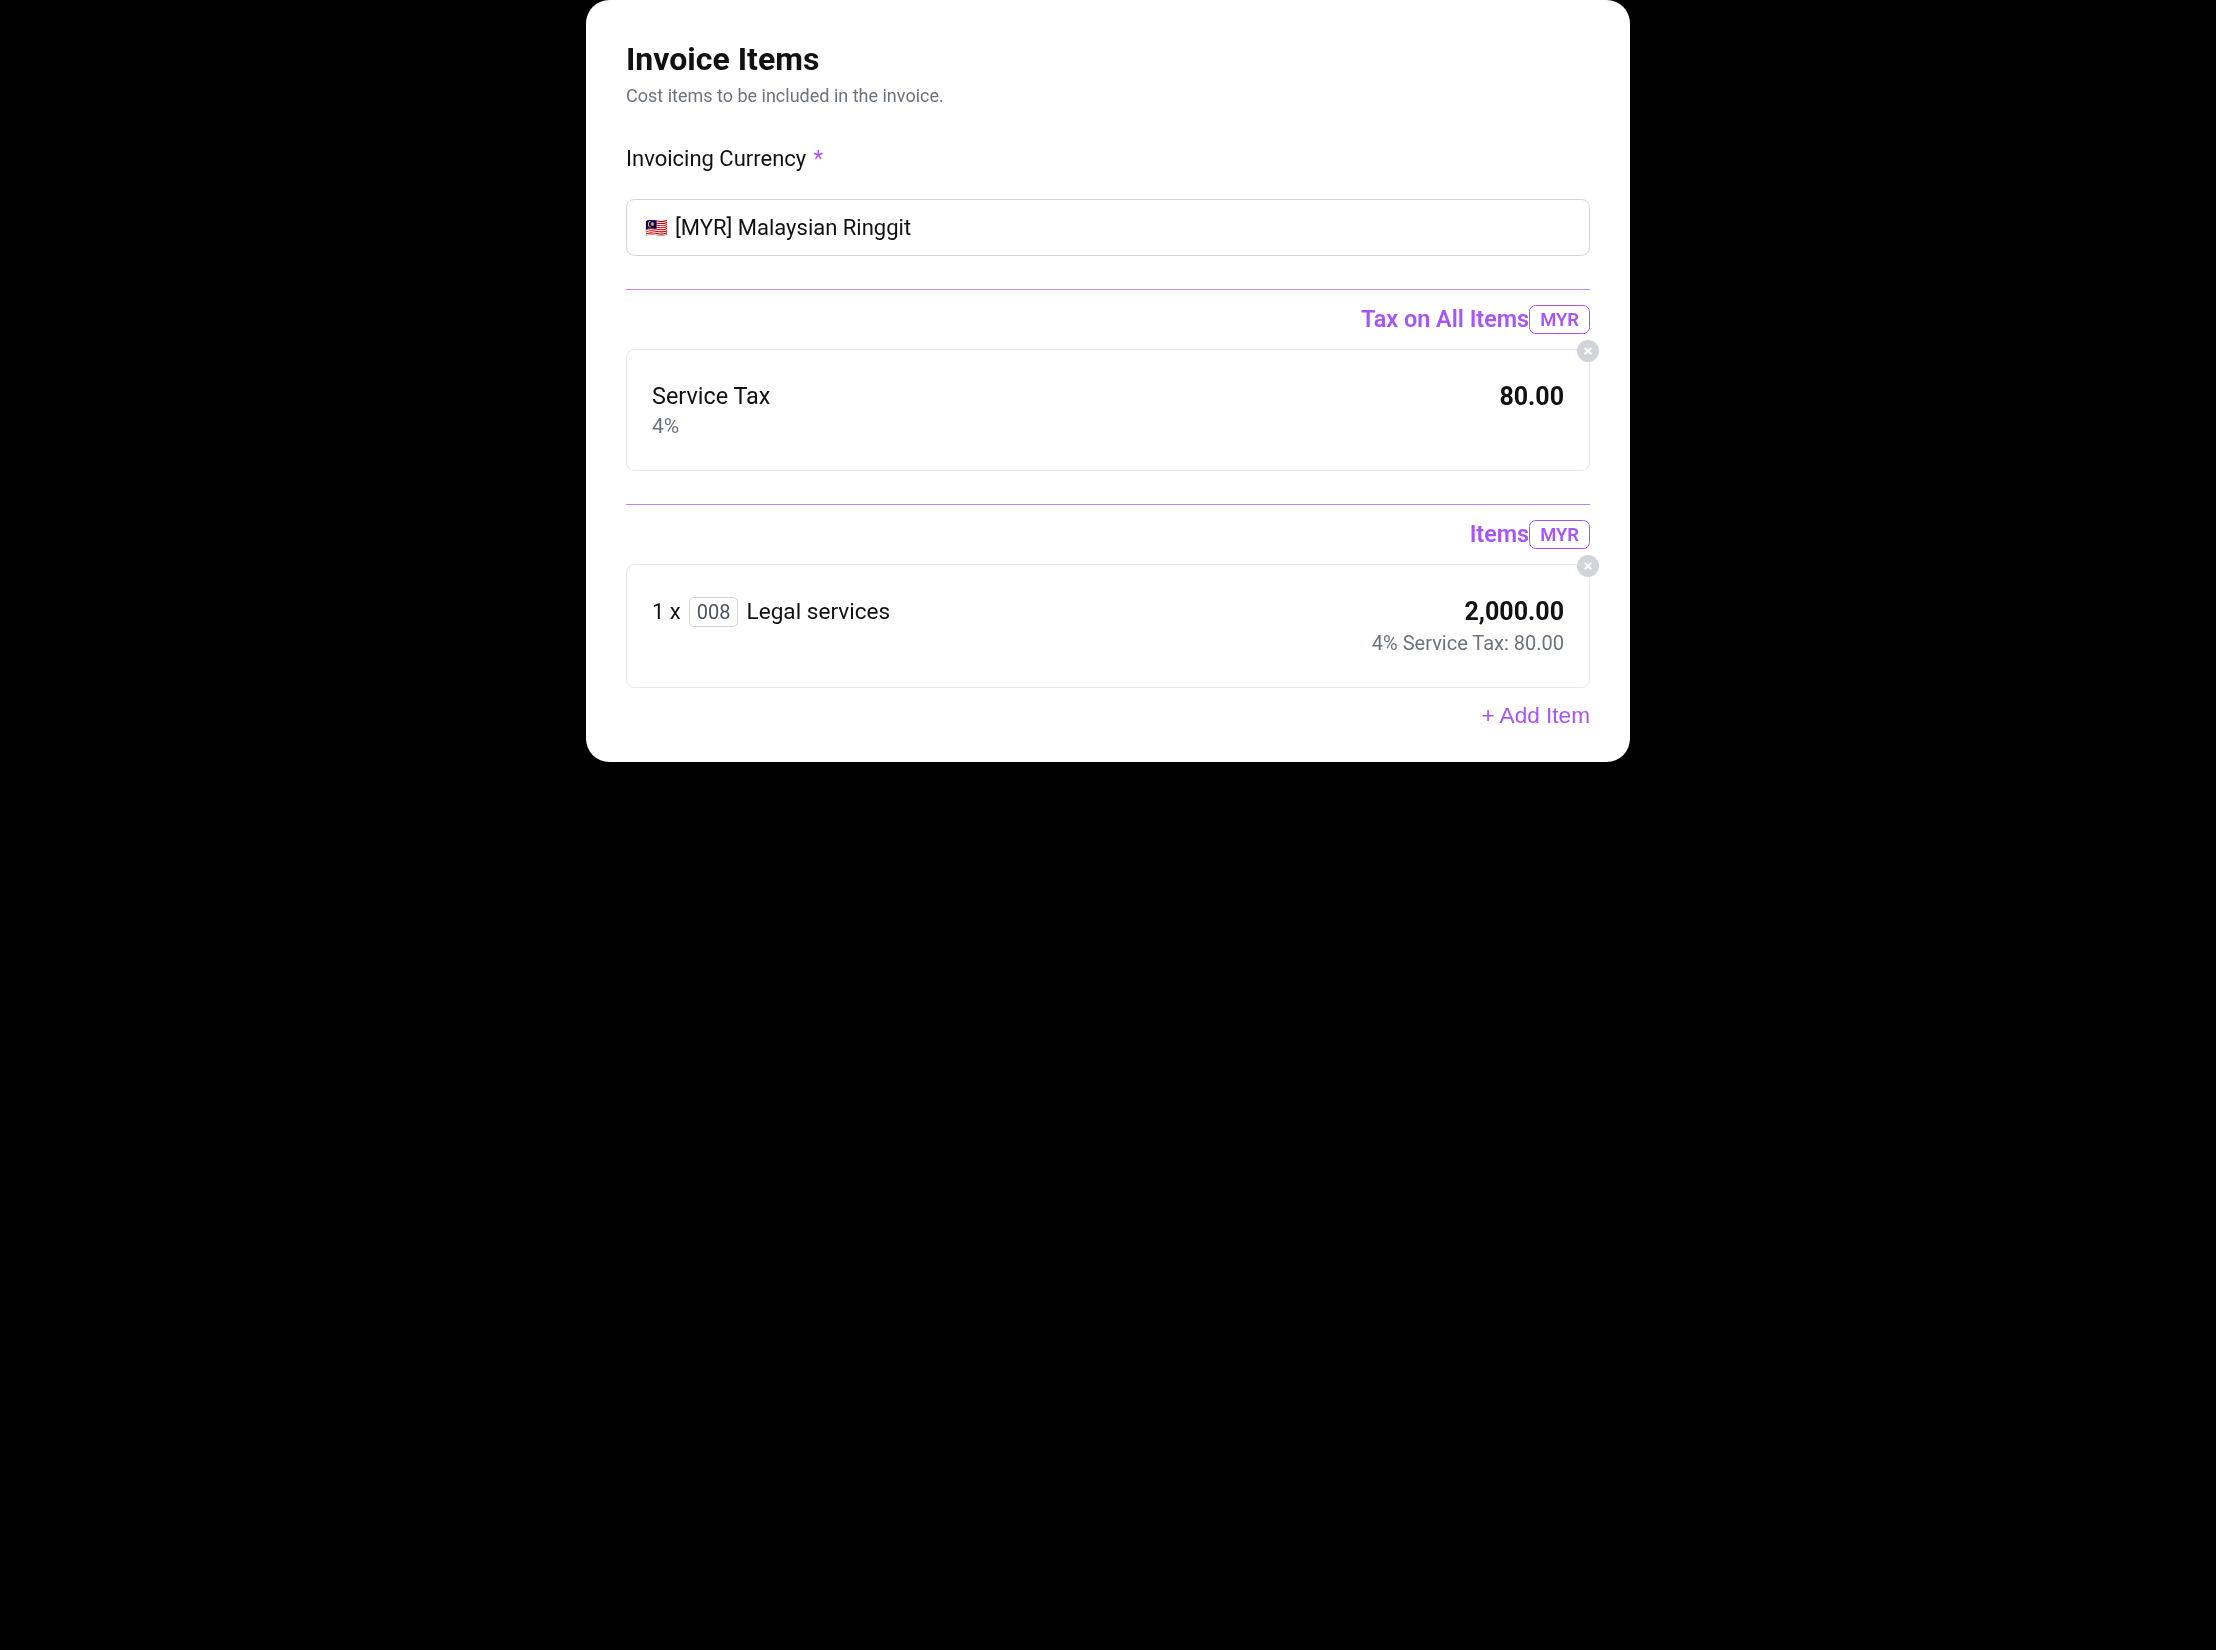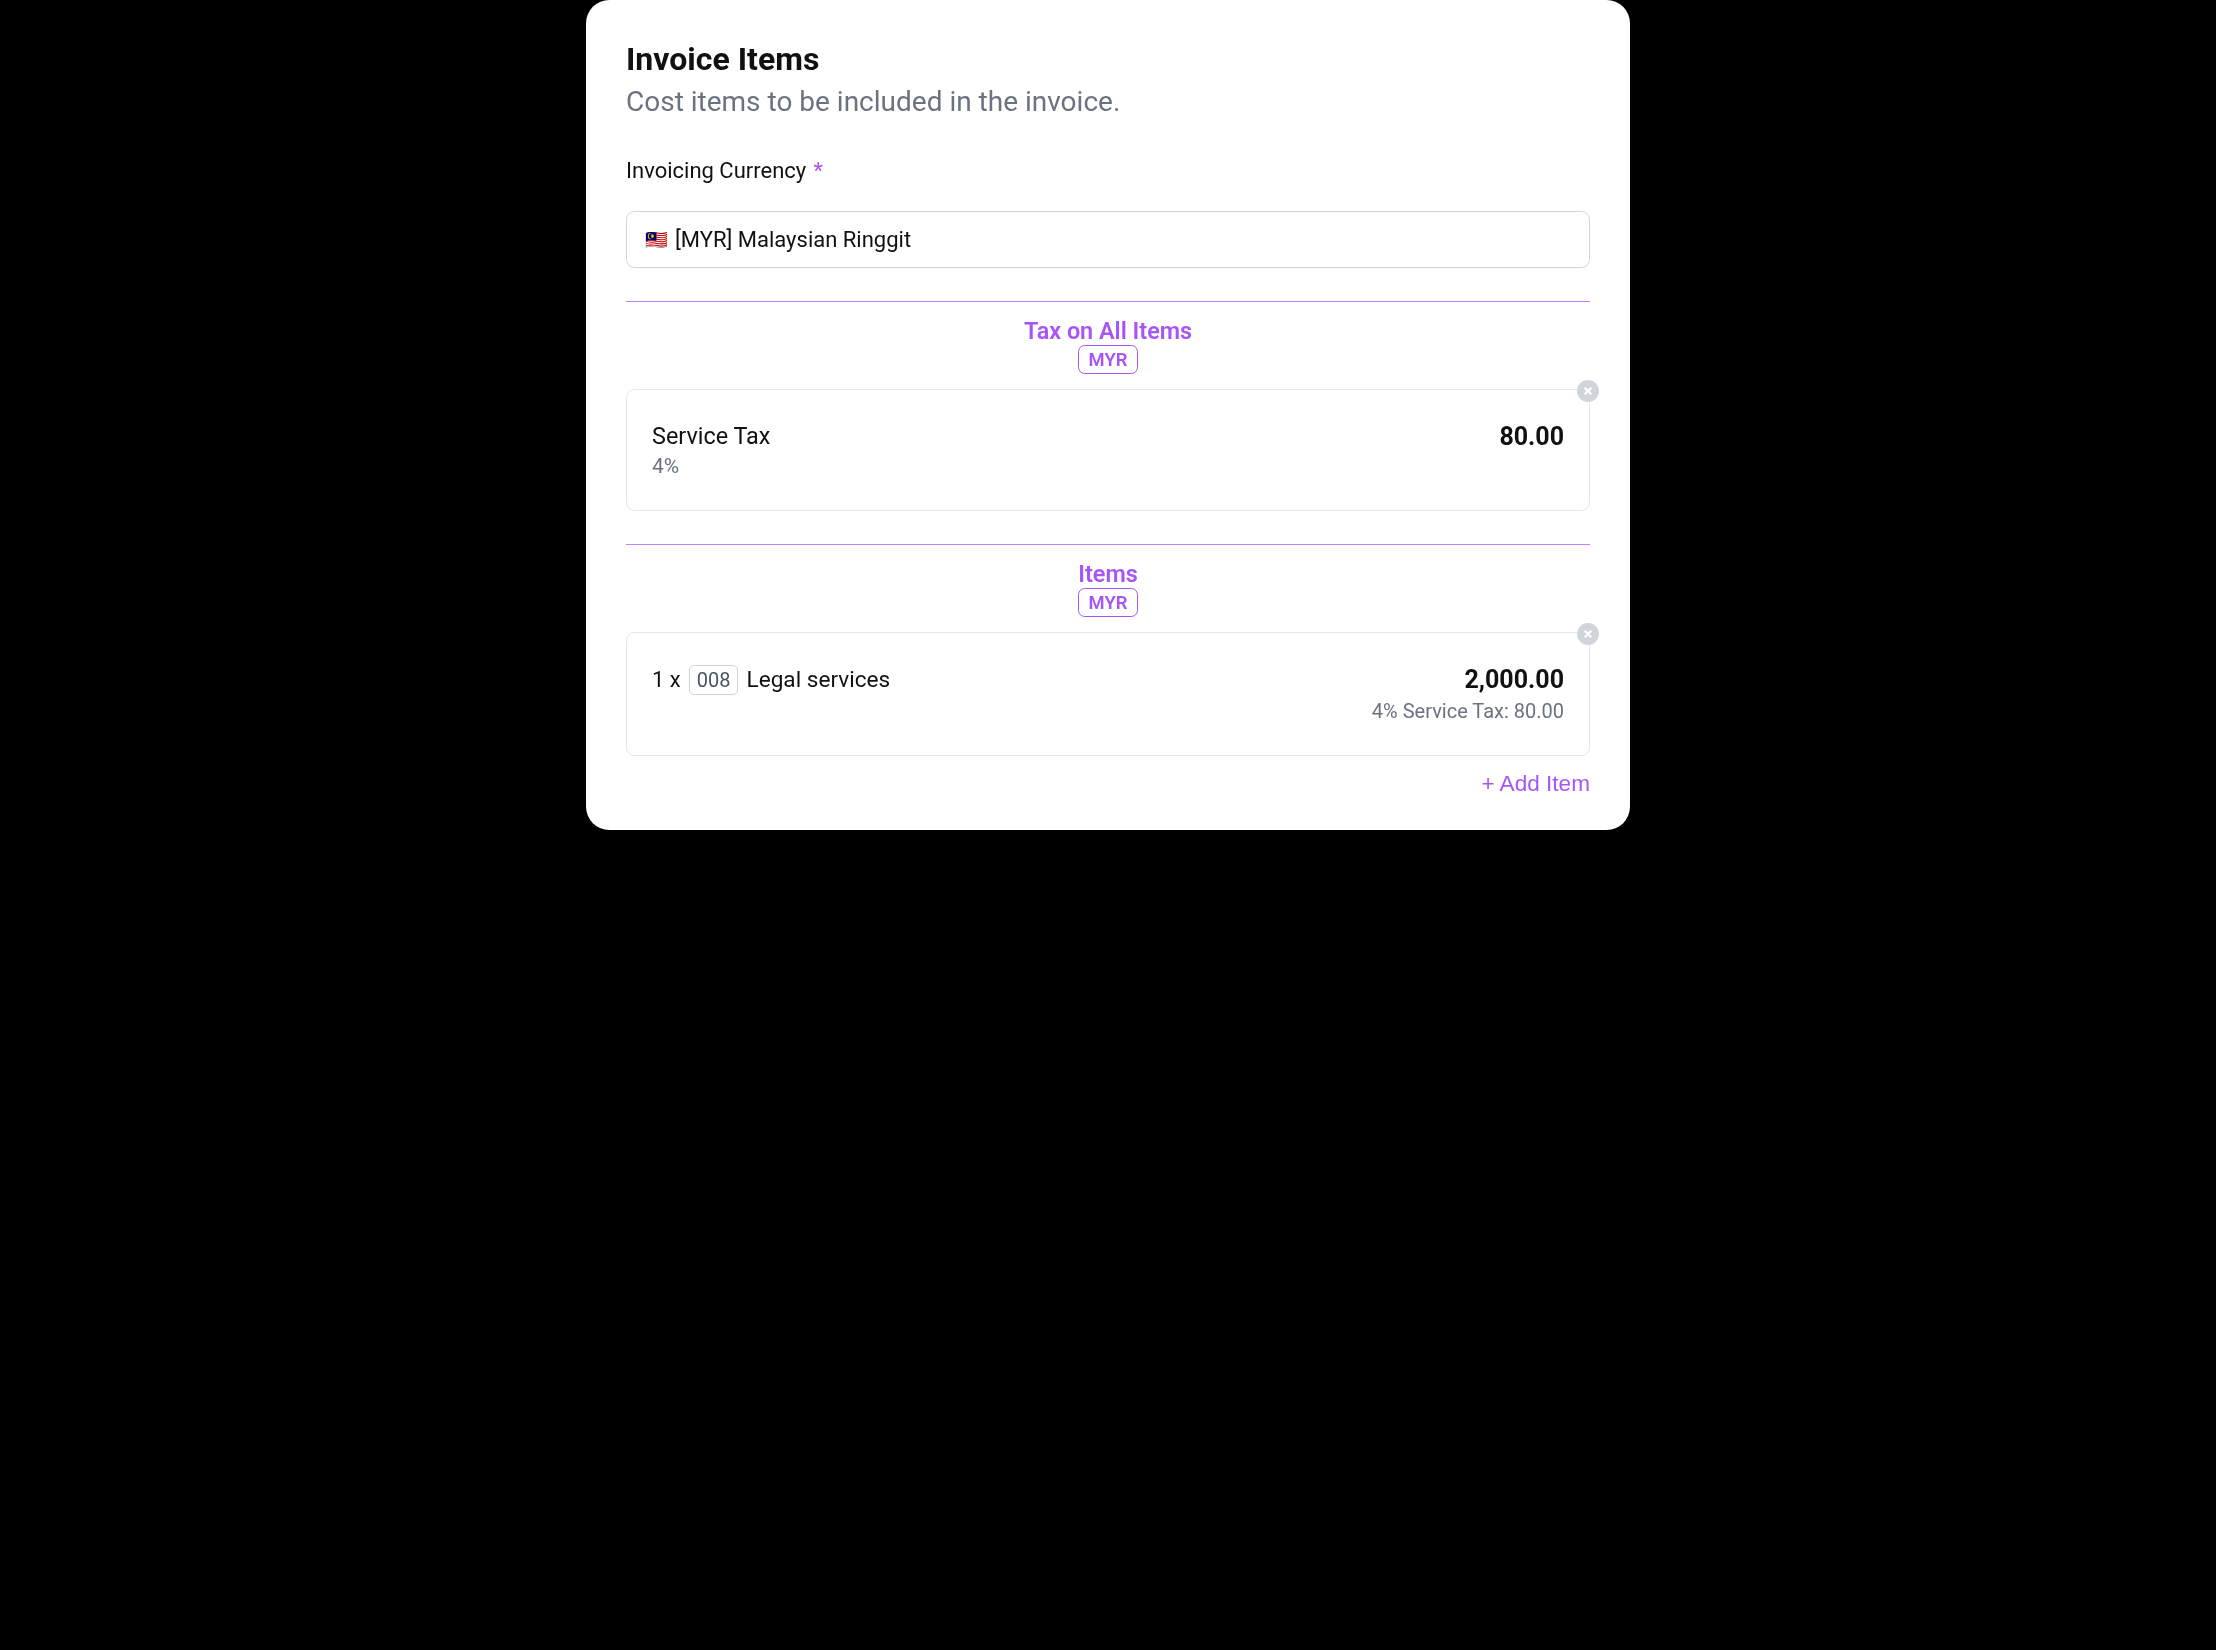--- a/index.html
+++ b/index.html
@@ -22,21 +22,21 @@
       padding: 40px 40px 33px 40px;
       position: relative;
     }
     .page-title {
       font-size: 32px;
       font-weight: 700;
       color: #111;
       margin-bottom: 6.7px;
     }
     .page-subtitle {
-      font-size: 28px;
+      font-size: 18px;
       color: #6b7280;
       margin-bottom: 40px;
     }
     .field-label {
       font-size: 22px;
       color: #111;
       margin-bottom: 28px;
     }
     .field-label .req {
       color: #a855f7;
@@ -66,21 +66,20 @@
     .section-divider {
       border: none;
       border-top: 1.3px solid #c084fc;
       margin: 33px 0 15px 0;
     }
     .section-header {
       display: flex;
       align-items: center;
       justify-content: flex-end;
       margin-bottom: 15px;
-      flex-direction: column;
     }
     .section-title {
       font-size: 23.4px;
       font-weight: 600;
       color: #a855f7;
     }
     .currency-badge {
       border: 1.7px solid #a855f7;
       color: #a855f7;
       font-size: 18.4px;

